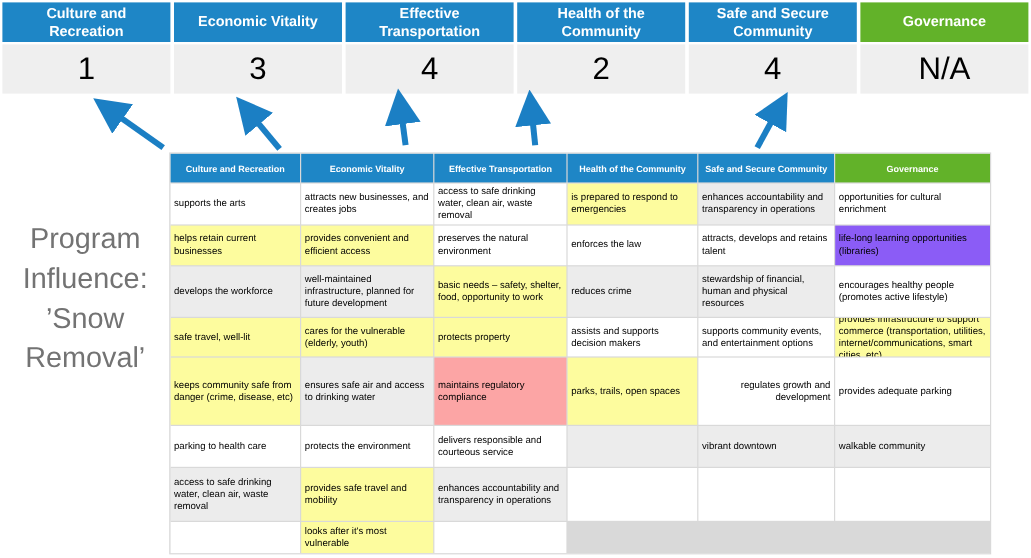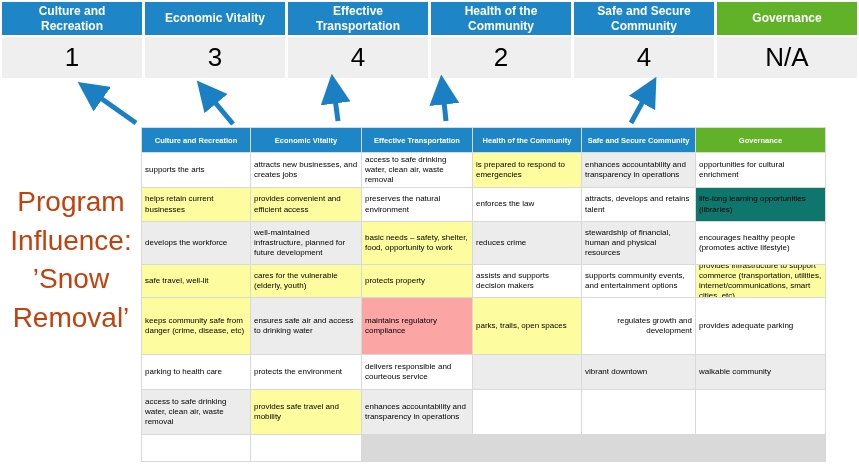--- a/index.html
+++ b/index.html
@@ -13,21 +13,21 @@
   .sum-h{height:33px;display:flex;align-items:center;justify-content:center;text-align:center;
          color:#fff;font-weight:bold;font-size:12px;line-height:1.25;padding:0 6px;}
   .sum-s{height:41px;display:flex;align-items:center;justify-content:center;
          background:#efefef;color:#000;font-size:26px;}
 
   
   .arrows{position:absolute;left:0;top:0;pointer-events:none;}
 
   
   .side-title{position:absolute;left:0;top:183px;width:142px;text-align:center;
-              color:#c2410c;font-size:28px;line-height:1.38;}
+              color:#737373;font-size:24px;line-height:1.38;}
 
   
   .matrix{position:absolute;left:142px;top:128px;display:grid;
           grid-template-columns:108px 110px 110px 108px 113px 129px;
           grid-template-rows:24px 34px 33px 42px 32px 56px 34px 44px 26px;
           gap:1px;background:#d9d9d9;outline:1px solid #d9d9d9;}
   .mx-h{display:flex;align-items:center;justify-content:center;text-align:center;
         color:#fff;font-weight:bold;font-size:7.5px;line-height:1.2;padding:1px 2px;overflow:hidden;}
   .mx-c{font-size:8px;line-height:1.27;color:#000;padding:2px 3px;overflow:hidden;
         display:flex;align-items:center;}
@@ -107,21 +107,21 @@
       </div>
       <div class="mx-c" style="background: rgb(255, 255, 255);">
         <span>preserves the natural environment</span>
       </div>
       <div class="mx-c" style="background: rgb(255, 255, 255);">
         <span>enforces the law</span>
       </div>
       <div class="mx-c" style="background: rgb(255, 255, 255);">
         <span>attracts, develops and retains talent</span>
       </div>
-      <div class="mx-c" style="background: #0f766e;">
+      <div class="mx-c" style="background: #8b5cf6;">
         <span>life-long learning opportunities (libraries)</span>
       </div>
       <div class="mx-c" style="background: rgb(236, 236, 236);">
         <span>develops the workforce</span>
       </div>
       <div class="mx-c" style="background: rgb(236, 236, 236);">
         <span>well-maintained infrastructure, planned for future development</span>
       </div>
       <div class="mx-c" style="background: rgb(253, 252, 158);">
         <span>basic needs – safety, shelter, food, opportunity to work</span>
@@ -203,18 +203,21 @@
       </div>
       <div class="mx-c" style="background: rgb(255, 255, 255);">
         <span></span>
       </div>
       <div class="mx-c" style="background: rgb(255, 255, 255);">
         <span></span>
       </div>
       <div class="mx-c" style="background: rgb(255, 255, 255);">
         <span></span>
       </div>
+      <div class="mx-c" style="background: rgb(253, 252, 158);">
+        <span>looks after it's most vulnerable</span>
+      </div>
       <div class="mx-c" style="background: rgb(255, 255, 255);">
         <span></span>
       </div>
     </div>
 
 </div>
 
 </body></html>

